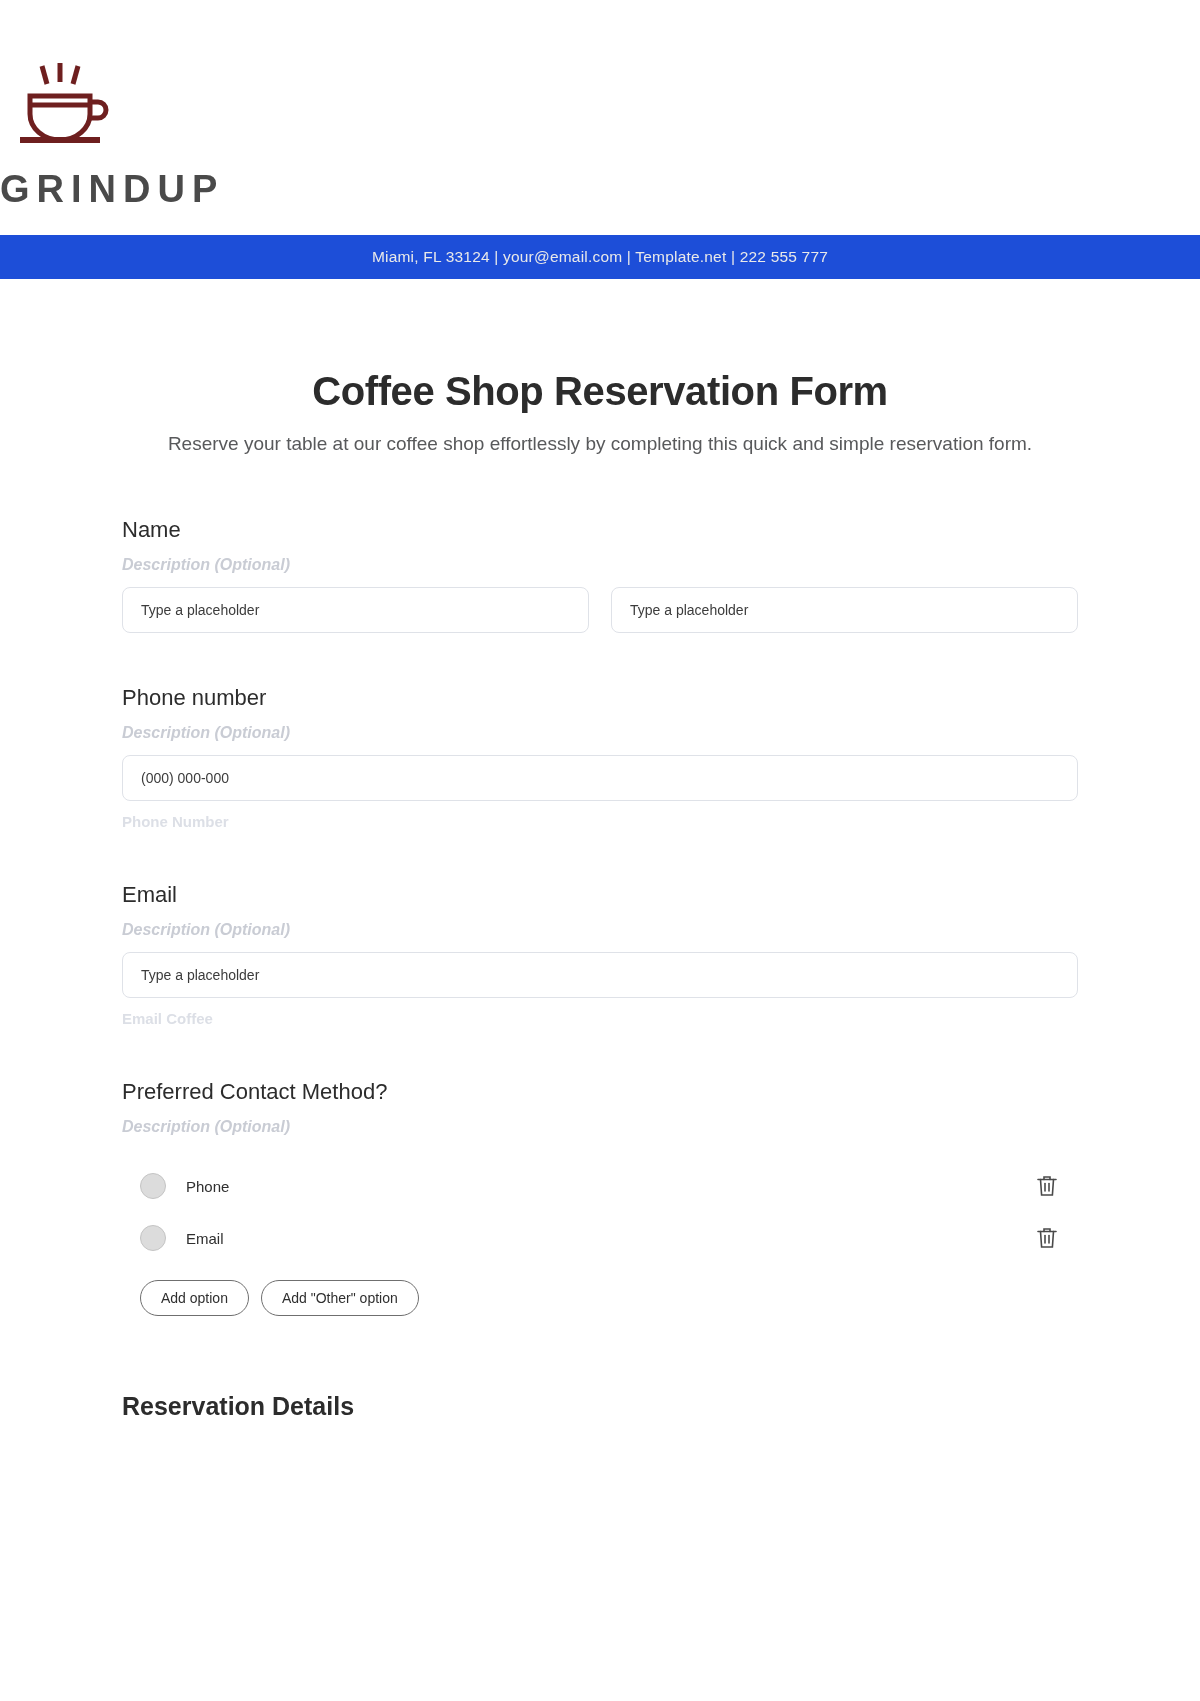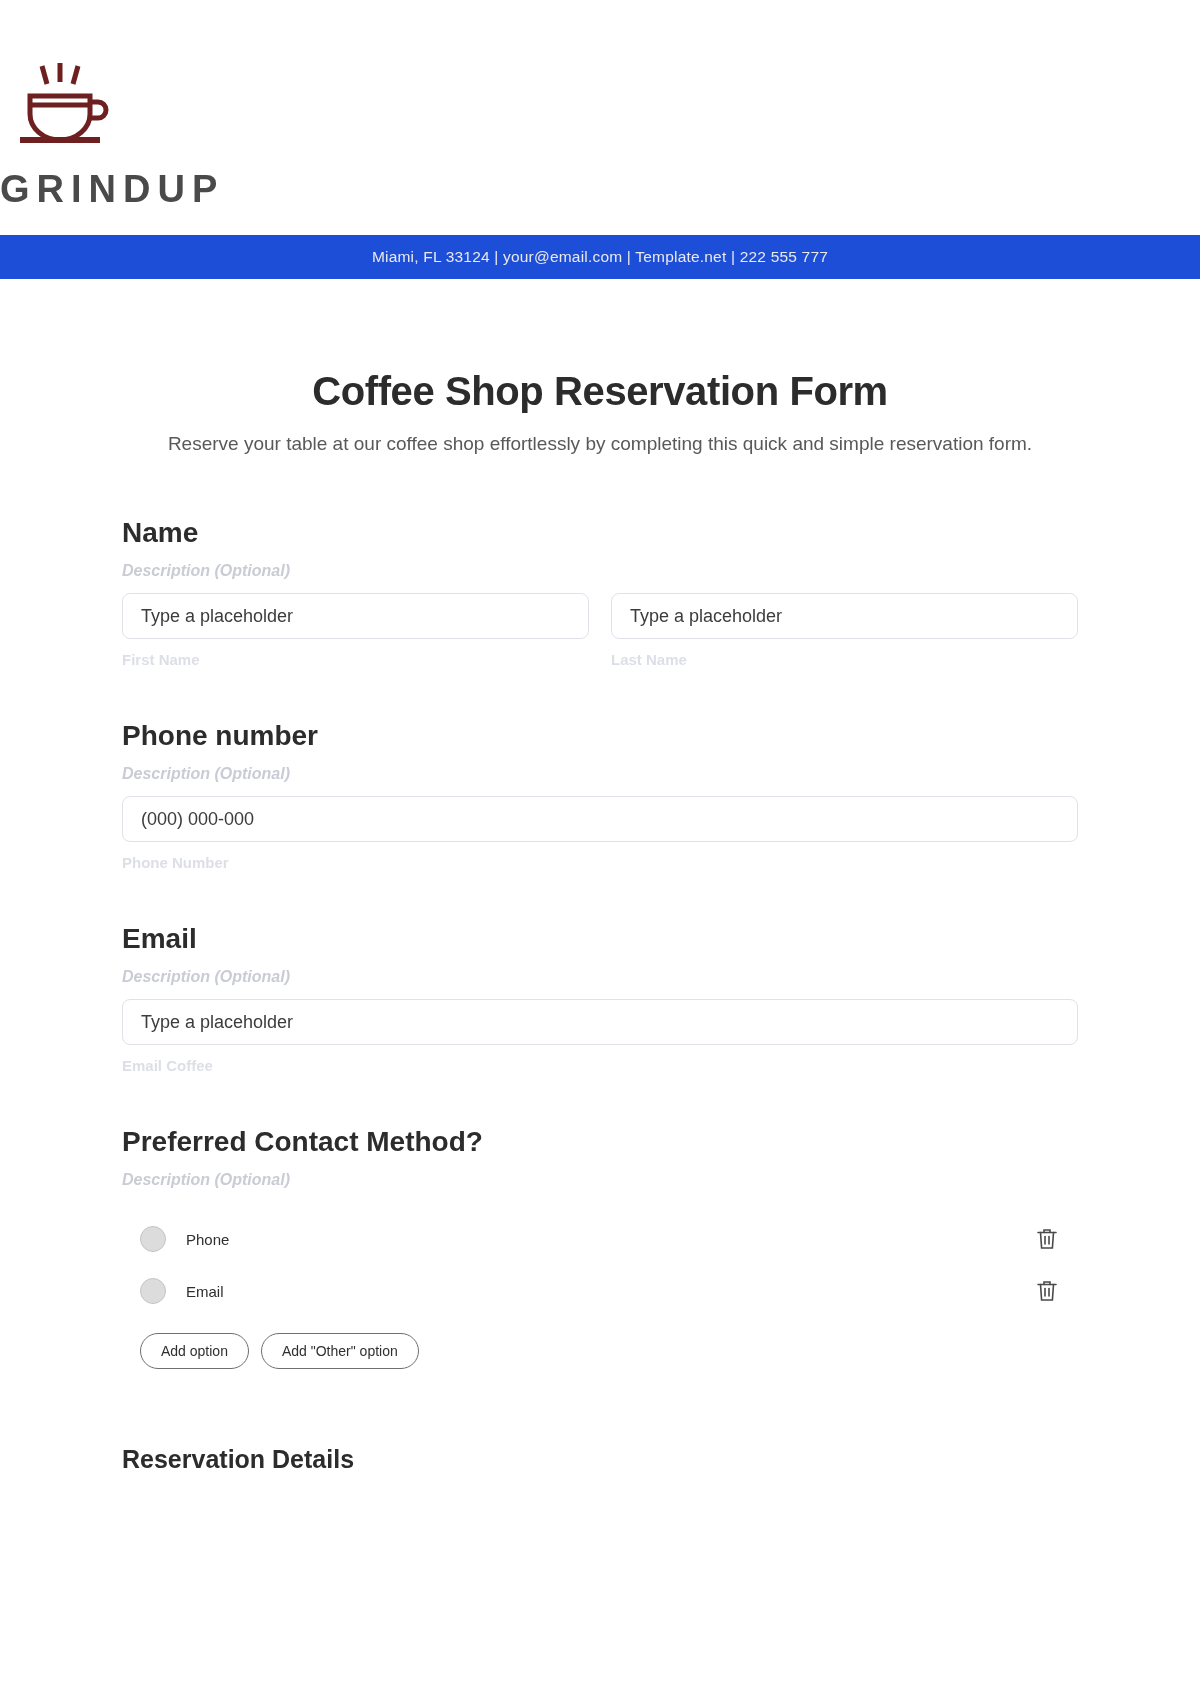--- a/index.html
+++ b/index.html
@@ -75,22 +75,22 @@
     line-height: 1.85;
     color: #58595b;
     padding: 0 18px;
   }
 
   
   .field-block { margin-top: 52px; }
   .field-block.first { margin-top: 56px; }
 
   .field-label {
-    font-size: 28px;
-    font-weight: bold;
+    font-size: 22px;
+    font-weight: normal;
     color: #2c2c2c;
   }
 
   .field-desc {
     margin-top: 13px;
     font-size: 16px;
     font-style: italic;
     font-weight: bold;
     color: #c9ccd4;
   }
@@ -103,21 +103,21 @@
 
   .input-col { flex: 1; min-width: 0; }
 
   .text-input {
     width: 100%;
     height: 46px;
     border: 1px solid #dfe2e8;
     border-radius: 8px;
     background: #ffffff;
     font-family: "Liberation Sans", sans-serif;
-    font-size: 18px;
+    font-size: 14px;
     color: #3c3c3c;
     padding: 0 18px;
     outline: none;
   }
 
   .text-input::placeholder { color: #3c3c3c; }
 
   .sub-label {
     margin-top: 12px;
     font-size: 15px;
@@ -234,24 +234,20 @@
   <div class="field-block first">
     <div class="field-label">Name</div>
     <div class="field-desc">Description (Optional)</div>
     <div class="input-row">
       <div class="input-col">
         <input class="text-input" type="text" placeholder="Type a placeholder" style="">
       </div>
       <div class="input-col">
         <input class="text-input" type="text" placeholder="Type a placeholder" style="">
       </div>
-    </div>
-    <div class="sub-label-row">
-      <div class="sub-label">First Name</div>
-      <div class="sub-label">Last Name</div>
     </div>
   </div>
 
   <div class="field-block">
     <div class="field-label">Phone number</div>
     <div class="field-desc">Description (Optional)</div>
     <div class="input-row">
       <div class="input-col">
         <input class="text-input" type="text" placeholder="(000) 000-000" style="">
       </div>

